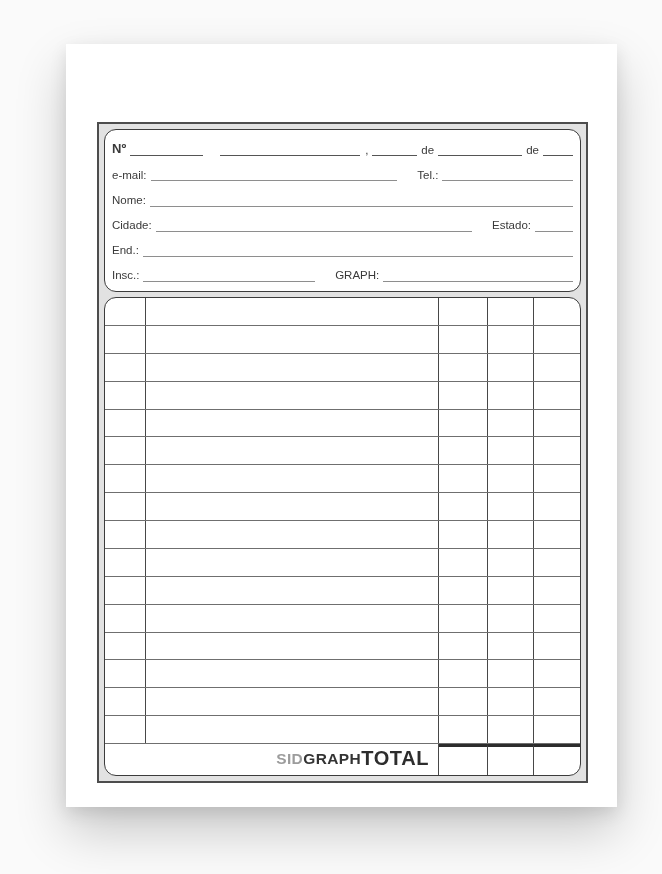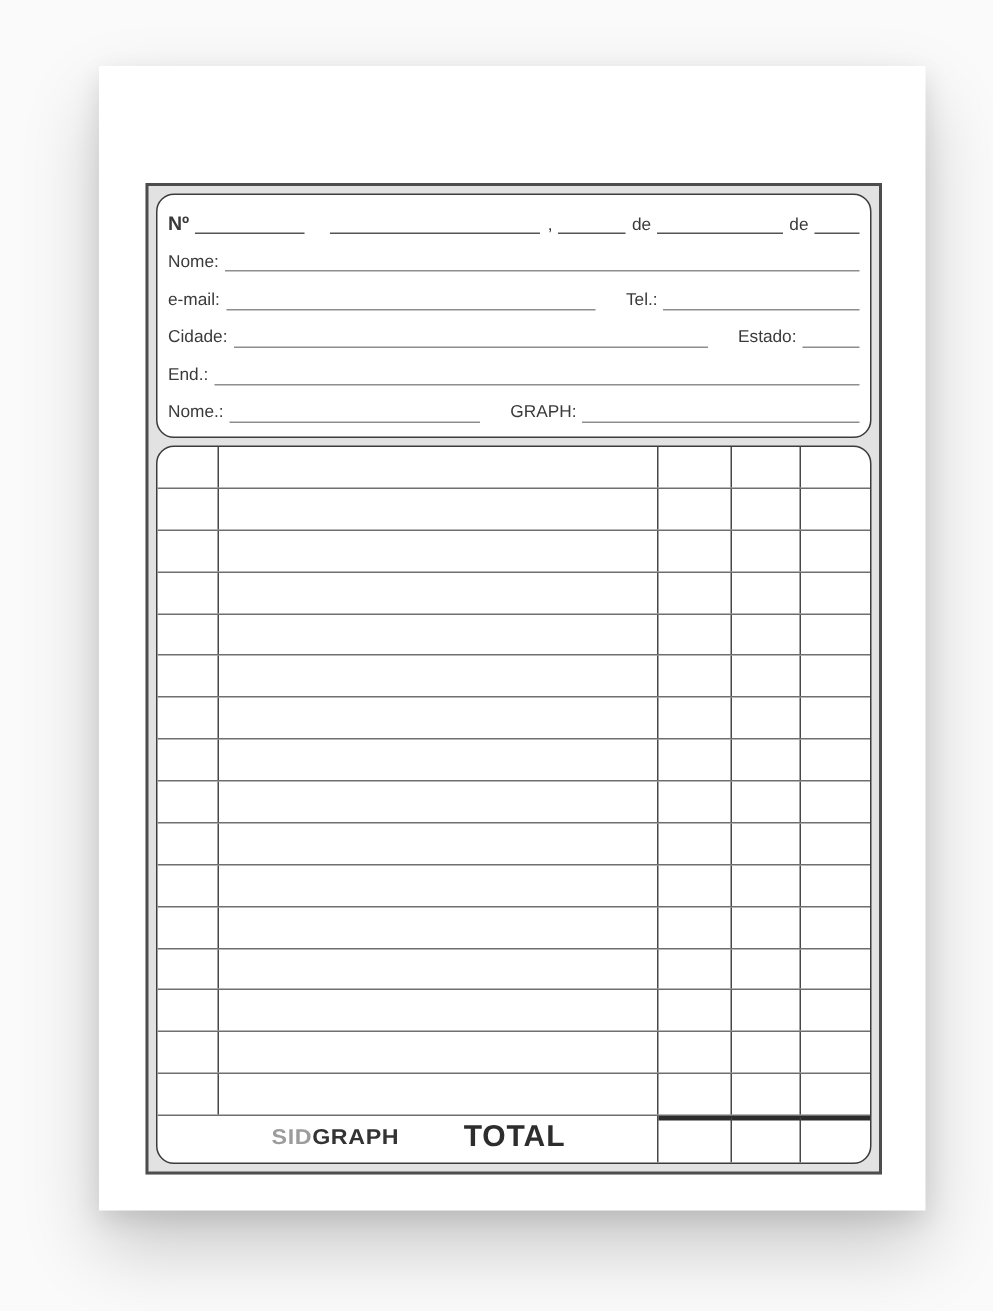--- a/index.html
+++ b/index.html
@@ -103,24 +103,23 @@
   .c5{width:46px;}
   
   .total-row{
     flex:0 0 31px;
     display:flex;
   }
   .total-left{
     flex:1;
     display:flex;
     align-items:center;
-    justify-content:center;
+    justify-content:flex-end;
     padding:0 9px 2px 24px;
     border-right:1.3px solid var(--grid-v);
-    gap:43px;
   }
   .total-cell{border-top:3px solid #2c2c2c;}
   .total-cell.mid{border-right:1.3px solid var(--grid-v);}
   .brand{
     font-weight:bold;
     font-size:15.5px;
     letter-spacing:0.4px;
     transform:scaleY(0.92);
   }
   .brand .sid{color:var(--sid-gray);}
@@ -146,45 +145,45 @@
         <span class="blank dark w140"></span>
         <span class="comma">,</span>
         <span class="blank dark w45"></span>
         <span class="de">de</span>
         <span class="blank dark grow"></span>
         <span class="de">de</span>
         <span class="blank dark w30"></span>
       </div>
 
       <div class="field-line">
-        <span class="lbl">Nome:</span>
-        <span class="blank grow"></span>
-      </div>
-
-      <div class="field-line">
         <span class="lbl">e-mail:</span>
         <span class="blank email-blank"></span>
         <span class="lbl ml20">Tel.:</span>
         <span class="blank tel-blank"></span>
       </div>
 
       <div class="field-line">
+        <span class="lbl">Nome:</span>
+        <span class="blank grow"></span>
+      </div>
+
+      <div class="field-line">
         <span class="lbl">Cidade:</span>
         <span class="blank grow"></span>
         <span class="lbl ml20">Estado:</span>
         <span class="blank w38"></span>
       </div>
 
       <div class="field-line">
         <span class="lbl">End.:</span>
         <span class="blank grow"></span>
       </div>
 
       <div class="field-line">
-        <span class="lbl">Nome.:</span>
+        <span class="lbl">Insc.:</span>
         <span class="blank insc-blank"></span>
         <span class="lbl ml20">GRAPH:</span>
         <span class="blank cnpj-blank"></span>
       </div>
 
     </div>
 
     <div class="panel table-panel">
       <div style="display:contents" id="rows-host">
   <div class="trow">

